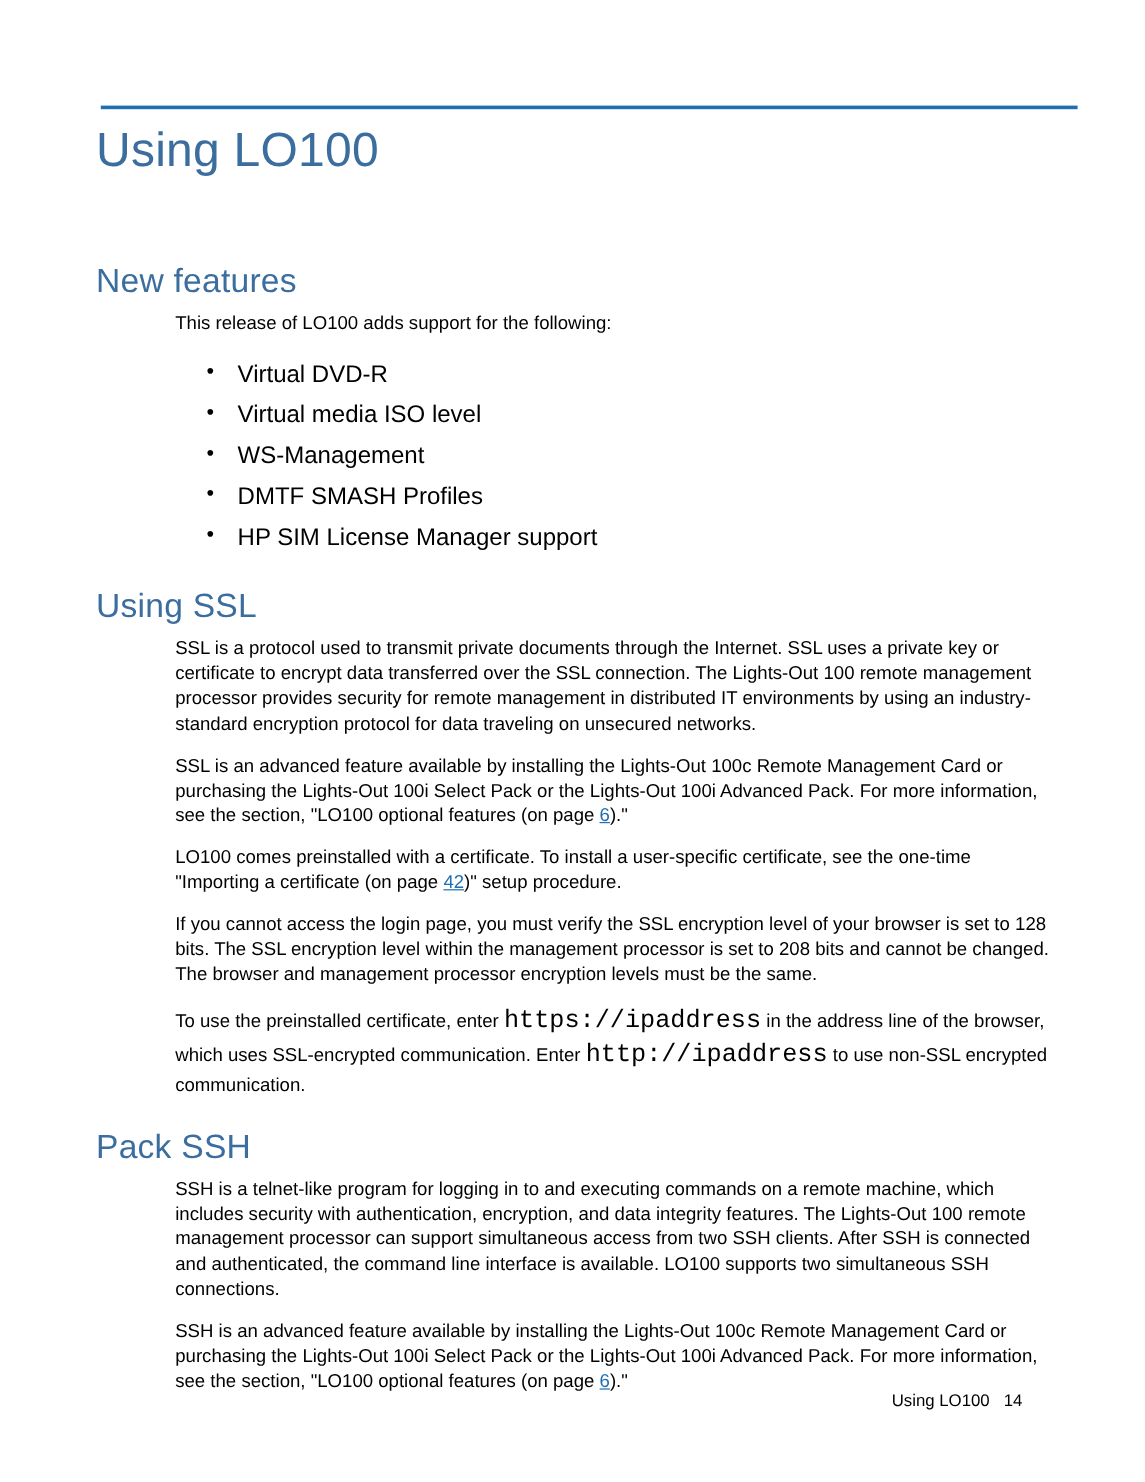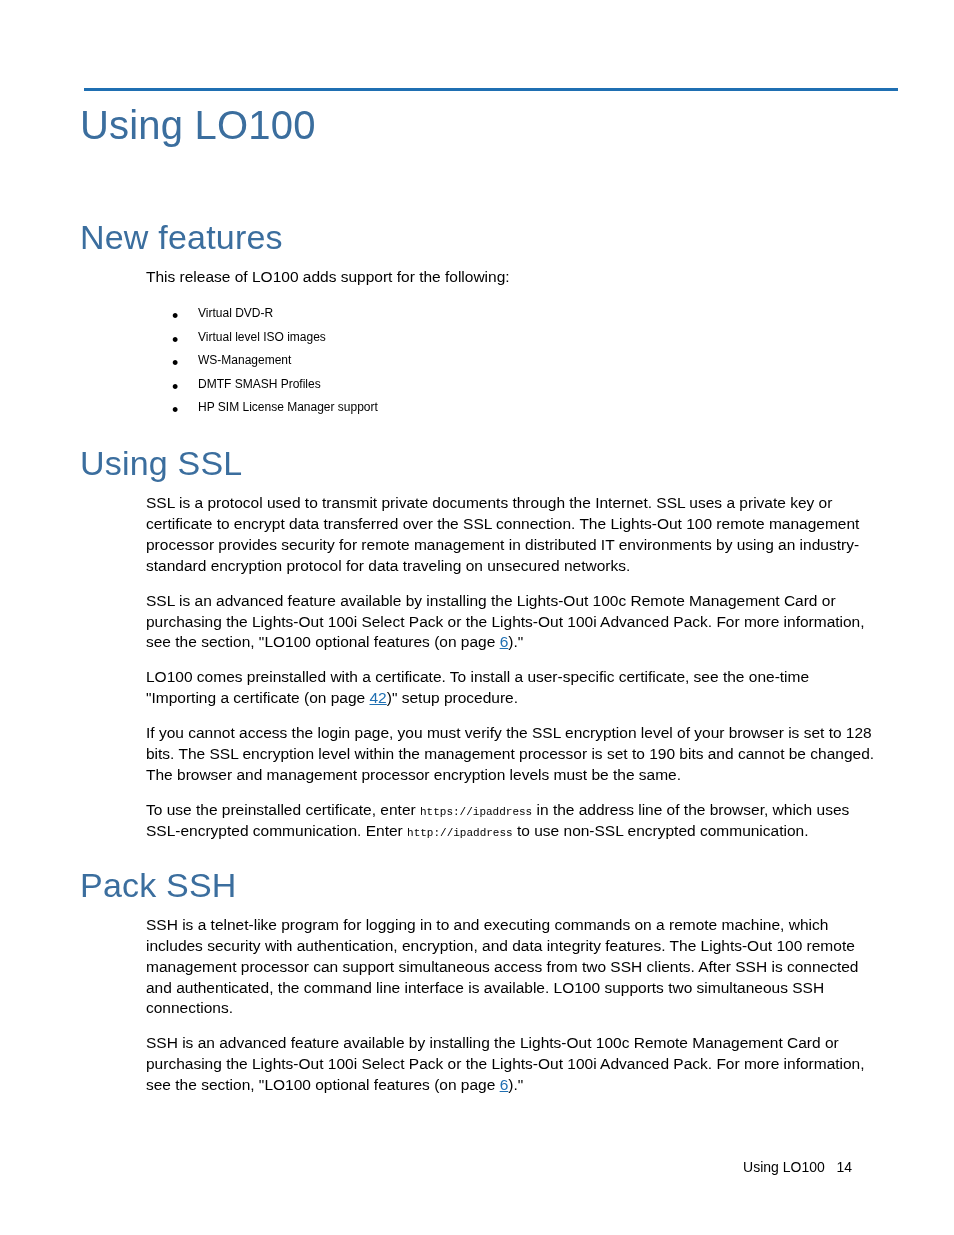--- a/index.html
+++ b/index.html
@@ -25,21 +25,21 @@
   h1.title {
     font-weight: 300;
     font-size: 40px;
     color: #3b6e9e;
     margin: 8px 0 70px -4px;
     letter-spacing: 0.2px;
     font-family: "Futura", "Century Gothic", "Trebuchet MS", Arial, sans-serif;
   }
   h2.section {
     font-weight: 300;
-    font-size: 34px;
+    font-size: 28px;
     color: #3b6e9e;
     margin: 24px 0 10px -4px;
     letter-spacing: 0.2px;
     font-family: "Futura", "Century Gothic", "Trebuchet MS", Arial, sans-serif;
   }
   .body {
     margin-left: 62px;
     margin-right: 16px;
   }
   p {
@@ -48,37 +48,37 @@
     margin: 0 0 14px 0;
     font-family: "Futura", "Century Gothic", "Trebuchet MS", Arial, sans-serif;
     font-weight: 300;
   }
   ul.features {
     list-style: none;
     padding: 0;
     margin: 4px 0 6px 34px;
   }
   ul.features li {
-    font-size: 12px;
+    font-size: 20px;
     line-height: 1.3;
     padding: 4px 0 4px 18px;
     position: relative;
     font-weight: 300;
   }
   ul.features li::before {
     content: "•";
     position: absolute;
     left: -8px;
     top: 3px;
     color: #000;
     font-size: 18px;
   }
   code.mono {
     font-family: "Courier New", monospace;
-    font-size: 11px;
+    font-size: 21px;
   }
   a.pglink {
     color: #1f6fb2;
     text-decoration: underline;
     cursor: pointer;
   }
   .footer {
     position: absolute;
     bottom: 60px;
     right: 102px;
@@ -92,37 +92,37 @@
 <div class="page">
   <div class="rule"></div>
 
   <h1 class="title">Using LO100</h1>
 
   <h2 class="section">New features</h2>
   <div class="body">
     <p>This release of LO100 adds support for the following:</p>
     <ul class="features">
       <li>Virtual DVD-R</li>
-      <li>Virtual level ISO images</li>
+      <li>Virtual media ISO level</li>
       <li>WS-Management</li>
       <li>DMTF SMASH Profiles</li>
       <li>HP SIM License Manager support</li>
     </ul>
   </div>
 
   <h2 class="section">Using SSL</h2>
   <div class="body">
     <p>SSL is a protocol used to transmit private documents through the Internet. SSL uses a private key or certificate to encrypt data transferred over the SSL connection. The Lights-Out 100 remote management processor provides security for remote management in distributed IT environments by using an industry-standard encryption protocol for data traveling on unsecured networks.</p>
     <p>
       <span>SSL is an advanced feature available by installing the Lights-Out 100c Remote Management Card or purchasing the Lights-Out 100i Select Pack or the Lights-Out 100i Advanced Pack. For more information, see the section, "LO100 optional features (on page </span><a class="pglink">6</a><span>)."</span>
     </p>
     <p>
       <span>LO100 comes preinstalled with a certificate. To install a user-specific certificate, see the one-time "Importing a certificate (on page </span><a class="pglink">42</a><span>)" setup procedure.</span>
     </p>
-    <p>If you cannot access the login page, you must verify the SSL encryption level of your browser is set to 128 bits. The SSL encryption level within the management processor is set to 190 bits and cannot be changed. The browser and management processor encryption levels must be the same.</p>
+    <p>If you cannot access the login page, you must verify the SSL encryption level of your browser is set to 128 bits. The SSL encryption level within the management processor is set to 208 bits and cannot be changed. The browser and management processor encryption levels must be the same.</p>
     <p>
       <span>To use the preinstalled certificate, enter </span><code class="mono">https://ipaddress</code><span> in the address line of the browser, which uses SSL-encrypted communication. Enter </span><code class="mono">http://ipaddress</code><span> to use non-SSL encrypted communication.</span>
     </p>
   </div>
 
   <h2 class="section">Pack SSH</h2>
   <div class="body">
     <p>SSH is a telnet-like program for logging in to and executing commands on a remote machine, which includes security with authentication, encryption, and data integrity features. The Lights-Out 100 remote management processor can support simultaneous access from two SSH clients. After SSH is connected and authenticated, the command line interface is available. LO100 supports two simultaneous SSH connections.</p>
     <p>
       <span>SSH is an advanced feature available by installing the Lights-Out 100c Remote Management Card or purchasing the Lights-Out 100i Select Pack or the Lights-Out 100i Advanced Pack. For more information, see the section, "LO100 optional features (on page </span><a class="pglink">6</a><span>)."</span>

